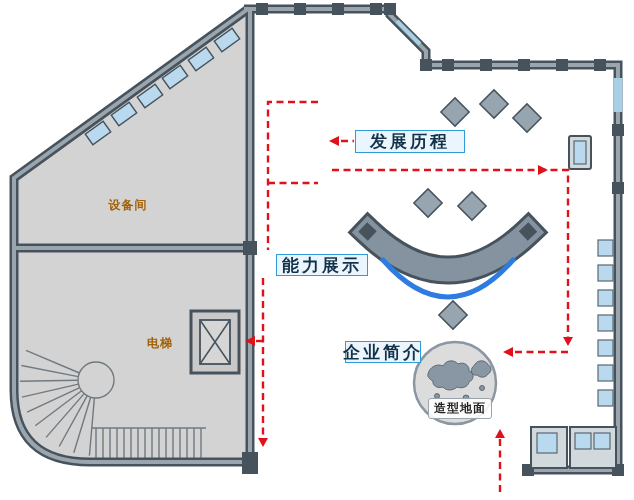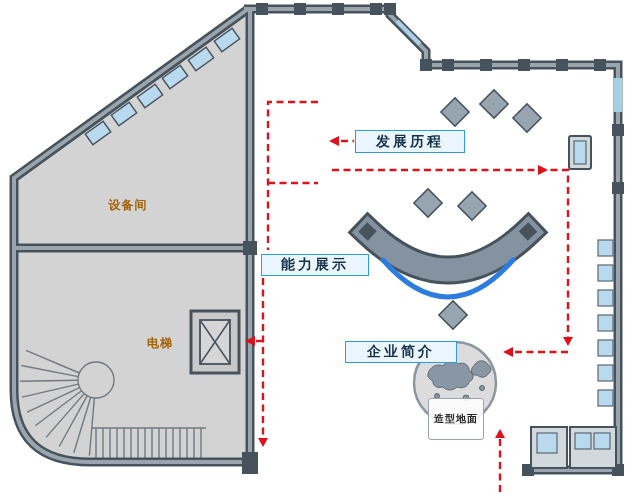--- a/index.html
+++ b/index.html
@@ -32,24 +32,24 @@
   .stair{stroke:#707a80;stroke-width:1.4;fill:none;}
   .elev-outer{fill:#c9c9c9;stroke:var(--wall-dark);stroke-width:3;}
   .elev-inner{fill:#d6d6d6;stroke:var(--wall-dark);stroke-width:1.8;}
   .elev-x{stroke:var(--wall-dark);stroke-width:1.5;}
 
   
   .plan-label{position:absolute;font-weight:700;font-size:12px;color:#a16207;
               letter-spacing:1px;text-align:center;line-height:14px;}
   .tag-box{position:absolute;display:flex;align-items:center;justify-content:center;
            background:var(--label-fill);border:1.6px solid var(--label-border);
-           color:var(--label-text);font-weight:700;font-size:14px;letter-spacing:3px;
+           color:var(--label-text);font-weight:700;font-size:17px;letter-spacing:3px;
            box-sizing:border-box;white-space:nowrap;}
   .small-tag{position:absolute;background:rgba(255,255,255,.88);border:1px solid #9aa4ad;
-             border-radius:3px;padding:13px 5px;font-weight:700;font-size:10px;
+             border-radius:3px;padding:1px 5px;font-weight:700;font-size:12px;
              color:#222;letter-spacing:1px;white-space:nowrap;}
 </style>
 </head>
 <body>
 
 <div class="stage">
   <svg width="634" height="500" viewBox="0 0 634 500">
 
     <g>
       <path class="room-fill" d="M248 9 L250 248 L14 248 L14 178 Z"></path>
@@ -180,16 +180,16 @@
       <polygon class="redarrow" points="503,352 513,347 513,357"></polygon>
       <polygon class="redarrow" points="245,341 255,336 255,346"></polygon>
       <polygon class="redarrow" points="263,447 258,438 268,438"></polygon>
       <polygon class="redarrow" points="500,429 495,438 505,438"></polygon>
     </g>
   </svg>
 
   <div class="plan-label" style="left:96px;top:198px;width:64px;">设备间</div>
   <div class="plan-label" style="left:140px;top:336px;width:40px;">电梯</div>
   <div class="tag-box" style="left:355px;top:130px;width:110px;height:23px;">发展历程</div>
-  <div class="tag-box" style="left:261px;top:254px;width:108px;height:22px;">能力展示</div>
-  <div class="tag-box" style="left:345px;top:341px;width:112px;height:22px;">企业简介</div>
+  <div class="tag-box" style="left:276px;top:254px;width:92px;height:22px;">能力展示</div>
+  <div class="tag-box" style="left:345px;top:341px;width:76px;height:22px;">企业简介</div>
   <div class="small-tag" style="left:428px;top:398px;">造型地面</div>
 </div>
 
 </body></html>

